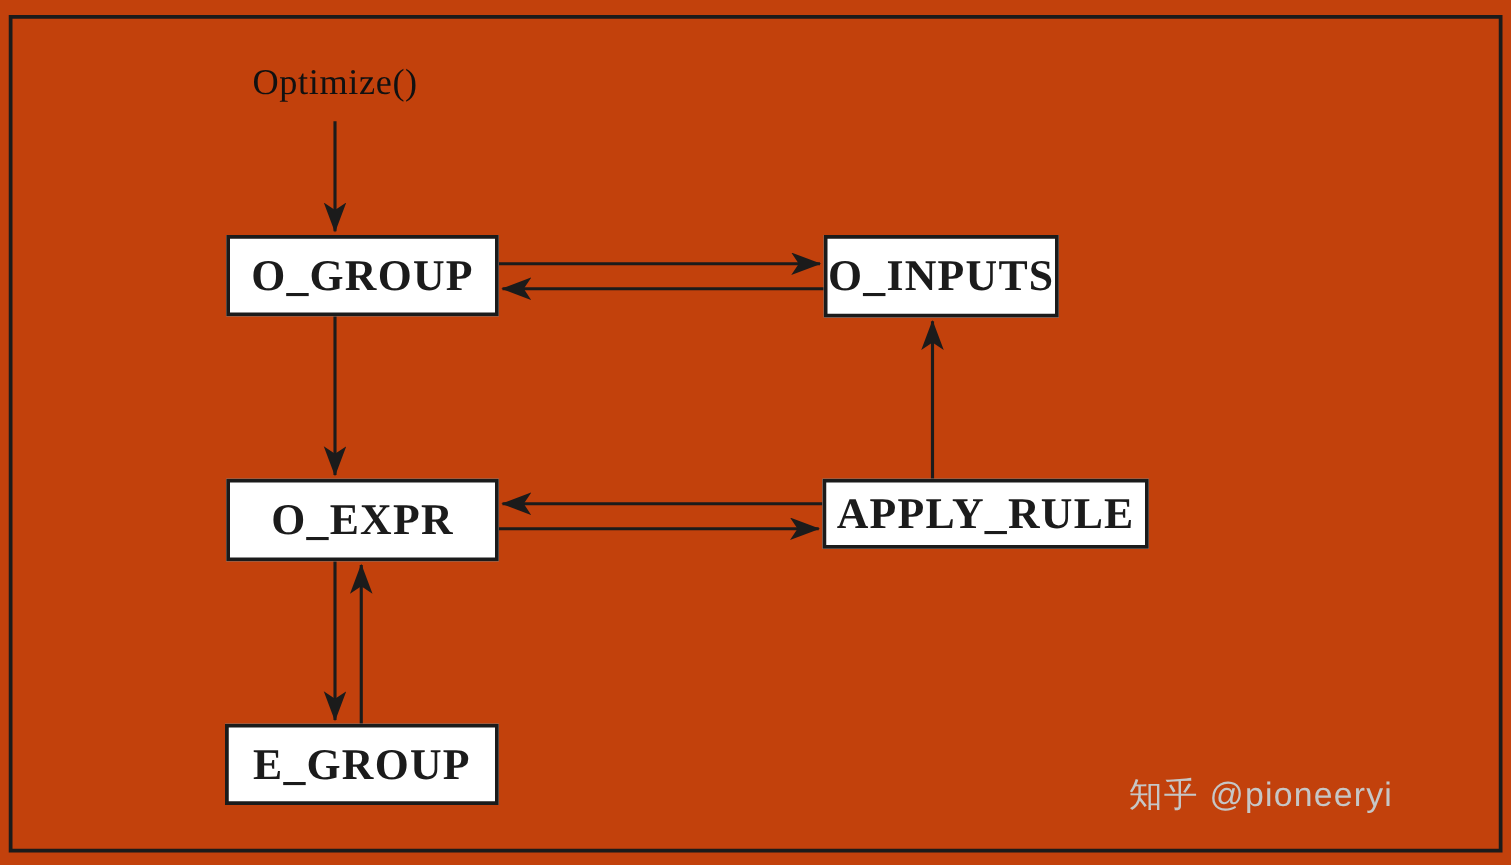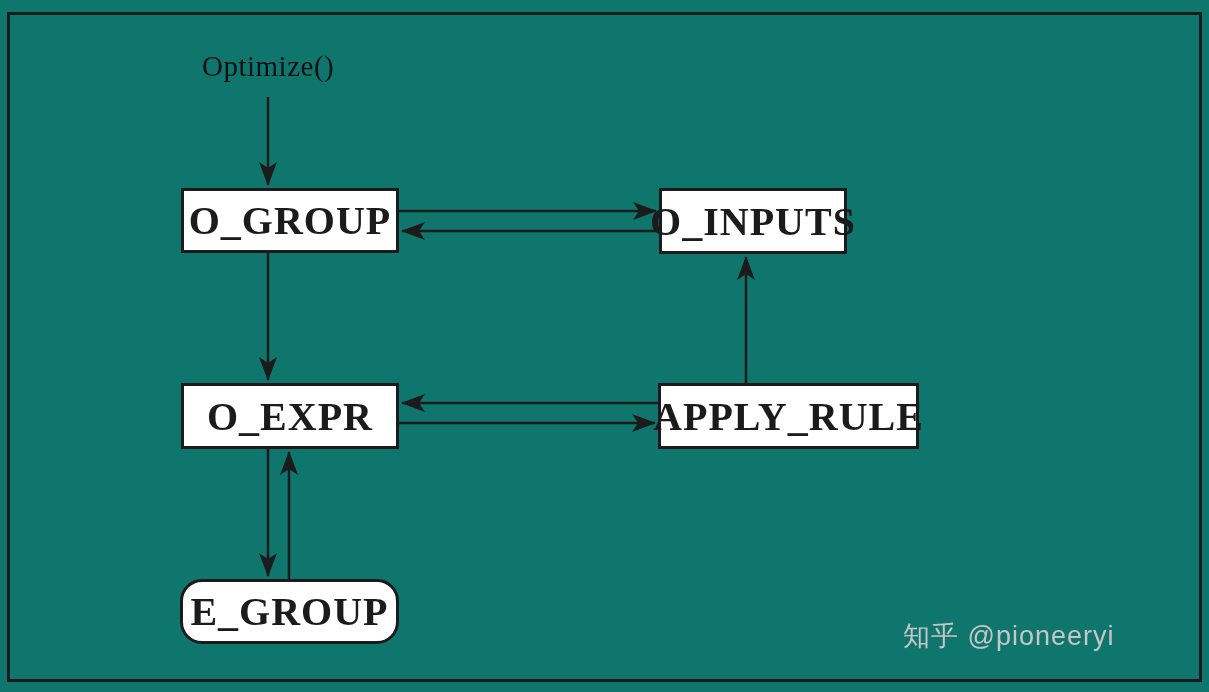--- a/index.html
+++ b/index.html
@@ -5,21 +5,21 @@
   html, body {
     margin: 0;
     padding: 0;
     background: #ffffff;
     font-family: "Liberation Serif", serif;
   }
   .canvas {
     position: relative;
     width: 1209px;
     height: 692px;
-    background: #0f766e;
+    background: #c2410c;
     overflow: hidden;
   }
   .outer-frame {
     position: absolute;
     left: 7px;
     top: 12px;
     width: 1189px;
     height: 664px;
     border: 3px solid #1b1b1b;
     background: transparent;
@@ -33,29 +33,29 @@
   }
   .node {
     position: absolute;
     box-sizing: border-box;
     border: 3px solid #1b1b1b;
     background: #ffffff;
     display: flex;
     align-items: center;
     justify-content: center;
     font-weight: bold;
-    font-size: 40px;
+    font-size: 35px;
     color: #1b1b1b;
     letter-spacing: 1px;
   }
   .node-o-group   { left: 181px; top: 188px; width: 218px; height: 65px; }
   .node-o-inputs  { left: 659px; top: 188px; width: 188px; height: 66px; }
   .node-o-expr    { left: 181px; top: 383px; width: 218px; height: 66px; }
-  .node-apply-rule{ left: 658px; top: 383px; width: 261px; height: 66px; }
-  .node-e-group   { left: 180px; top: 579px; width: 219px; height: 65px; border-radius: 22px; }
+  .node-apply-rule{ left: 658px; top: 383px; width: 261px; height: 56px; }
+  .node-e-group   { left: 180px; top: 579px; width: 219px; height: 65px; }
   .entry-label {
     position: absolute;
     left: 202px;
     top: 50px;
     font-size: 29px;
     font-weight: normal;
     color: #111111;
     letter-spacing: 0.5px;
   }
   .watermark {

